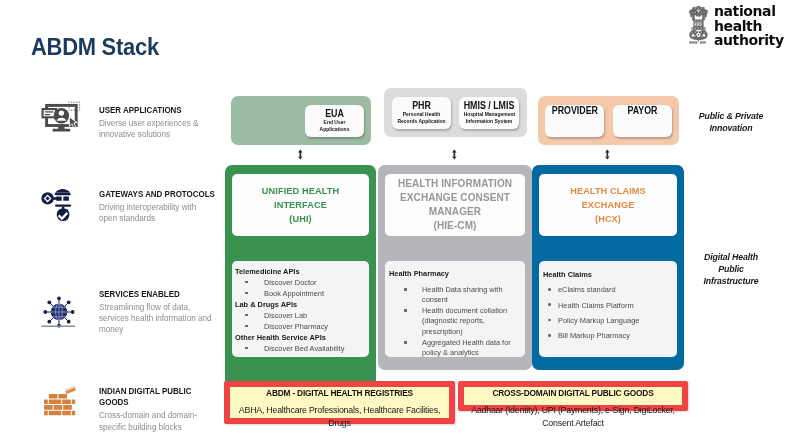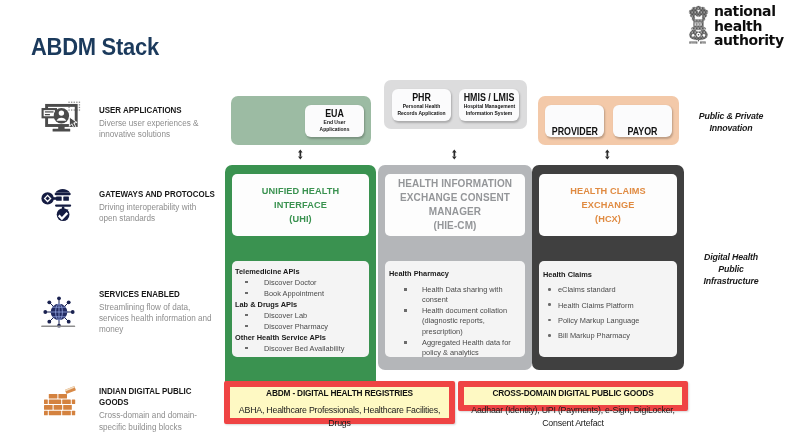--- a/index.html
+++ b/index.html
@@ -46,21 +46,21 @@
             line-height:11.9px; letter-spacing:-0.15px; }
 
   
   .approw { position:absolute; border-radius:7px; }
   .appcard { position:absolute; background:#fbfbfc; border-radius:6px;
              box-shadow:1px 1.5px 2px rgba(0,0,0,0.22); text-align:center; }
   .appcard .code { font-size:10.3px; font-weight:bold; color:#111; line-height:11px;
                    transform:scaleX(0.86); white-space:nowrap; padding-top:3.2px; }
   .appcard .name { font-size:5.9px; font-weight:bold; color:#141414; line-height:6.2px;
                    transform:scaleX(0.845); white-space:nowrap; padding-top:0.2px; }
-  .appcard.single { display:flex; align-items:flex-end; justify-content:center; }
+  .appcard.single { display:flex; align-items:flex-start; justify-content:center; }
   .appcard.single .code { padding-top:0; }
 
   .arrow { position:absolute; width:9px; height:11px; }
 
   .gwbox { position:absolute; border-radius:7px; }
   .gwinner { position:absolute; background:#fdfdfd; border-radius:5px;
              display:flex; align-items:center; justify-content:center; text-align:center;
              font-size:10.5px; font-weight:bold; line-height:14px; letter-spacing:0.1px; }
 
   .svcinner { position:absolute; background:#f4f4f4; border-radius:5px; }
@@ -348,21 +348,21 @@
               <li style="padding-left:29px">Discover Lab</li>
               <li style="padding-left:29px">Discover Pharmacy</li>
             </ul>
             <div class="h" style="margin-top:0px">Other Health Service APIs</div>
             <ul style="margin-top:0px">
               <li style="padding-left:29px">Discover Bed Availability</li>
             </ul>
           </div>
         </div>
       </div>
-      <div class="approw" style="left: 384px; top: 80px; width: 143px; height: 49px; background: rgb(220, 220, 221);">
+      <div class="approw" style="left: 384px; top: 88px; width: 143px; height: 49px; background: rgb(220, 220, 221);">
         <div class="appcard" style="left: 8px; top: 9px; width: 59px; height: 32px;">
           <div class="code">PHR</div>
           <div class="name">
             <div>Personal Health</div>
             <div>Records Application</div>
           </div>
         </div>
         <div class="appcard" style="left: 75px; top: 9px; width: 60px; height: 32px;">
           <div class="code">HMIS / LMIS</div>
           <div class="name">
@@ -399,21 +399,21 @@
         <div class="appcard single" style="left: 7px; top: 9px; width: 59px; height: 32px;">
           <div class="code">PROVIDER</div>
         </div>
         <div class="appcard single" style="left: 75px; top: 9px; width: 59px; height: 32px;">
           <div class="code">PAYOR</div>
         </div>
       </div>
       <div class="arrow" style="left: 603.3px; top: 146px;"><svg viewBox="0 0 9 11" width="9" height="11">
           <path d="M4.3 0.5 L6.6 3.6 H2.0 Z M3.5 3.2 h1.7 v4.6 h-1.7 Z M4.3 10.5 L6.6 7.4 H2.0 Z" fill="#2b2b2b"></path>
         </svg></div>
-      <div class="gwbox" style="left: 532px; top: 165px; width: 152px; height: 205px; background: #404040;">
+      <div class="gwbox" style="left: 532px; top: 165px; width: 152px; height: 205px; background: #0369a1;">
         <div class="gwinner" style="left: 7px; top: 9px; width: 138px; height: 62px; color: rgb(224, 139, 66); font-size: 9.2px;">
           <div>
             <div>HEALTH CLAIMS</div>
             <div>EXCHANGE</div>
             <div>(HCX)</div>
           </div>
         </div>
         <div class="svcinner" style="left: 7px; top: 96px; width: 138px; height: 96px;">
           <style>#svc-hcx li::before { left:5px; top:5.85px; }</style>
           <div class="svc rd" id="svc-hcx" style="left: 4px; top: 6px; right: 2px; line-height: 15.3px;">

